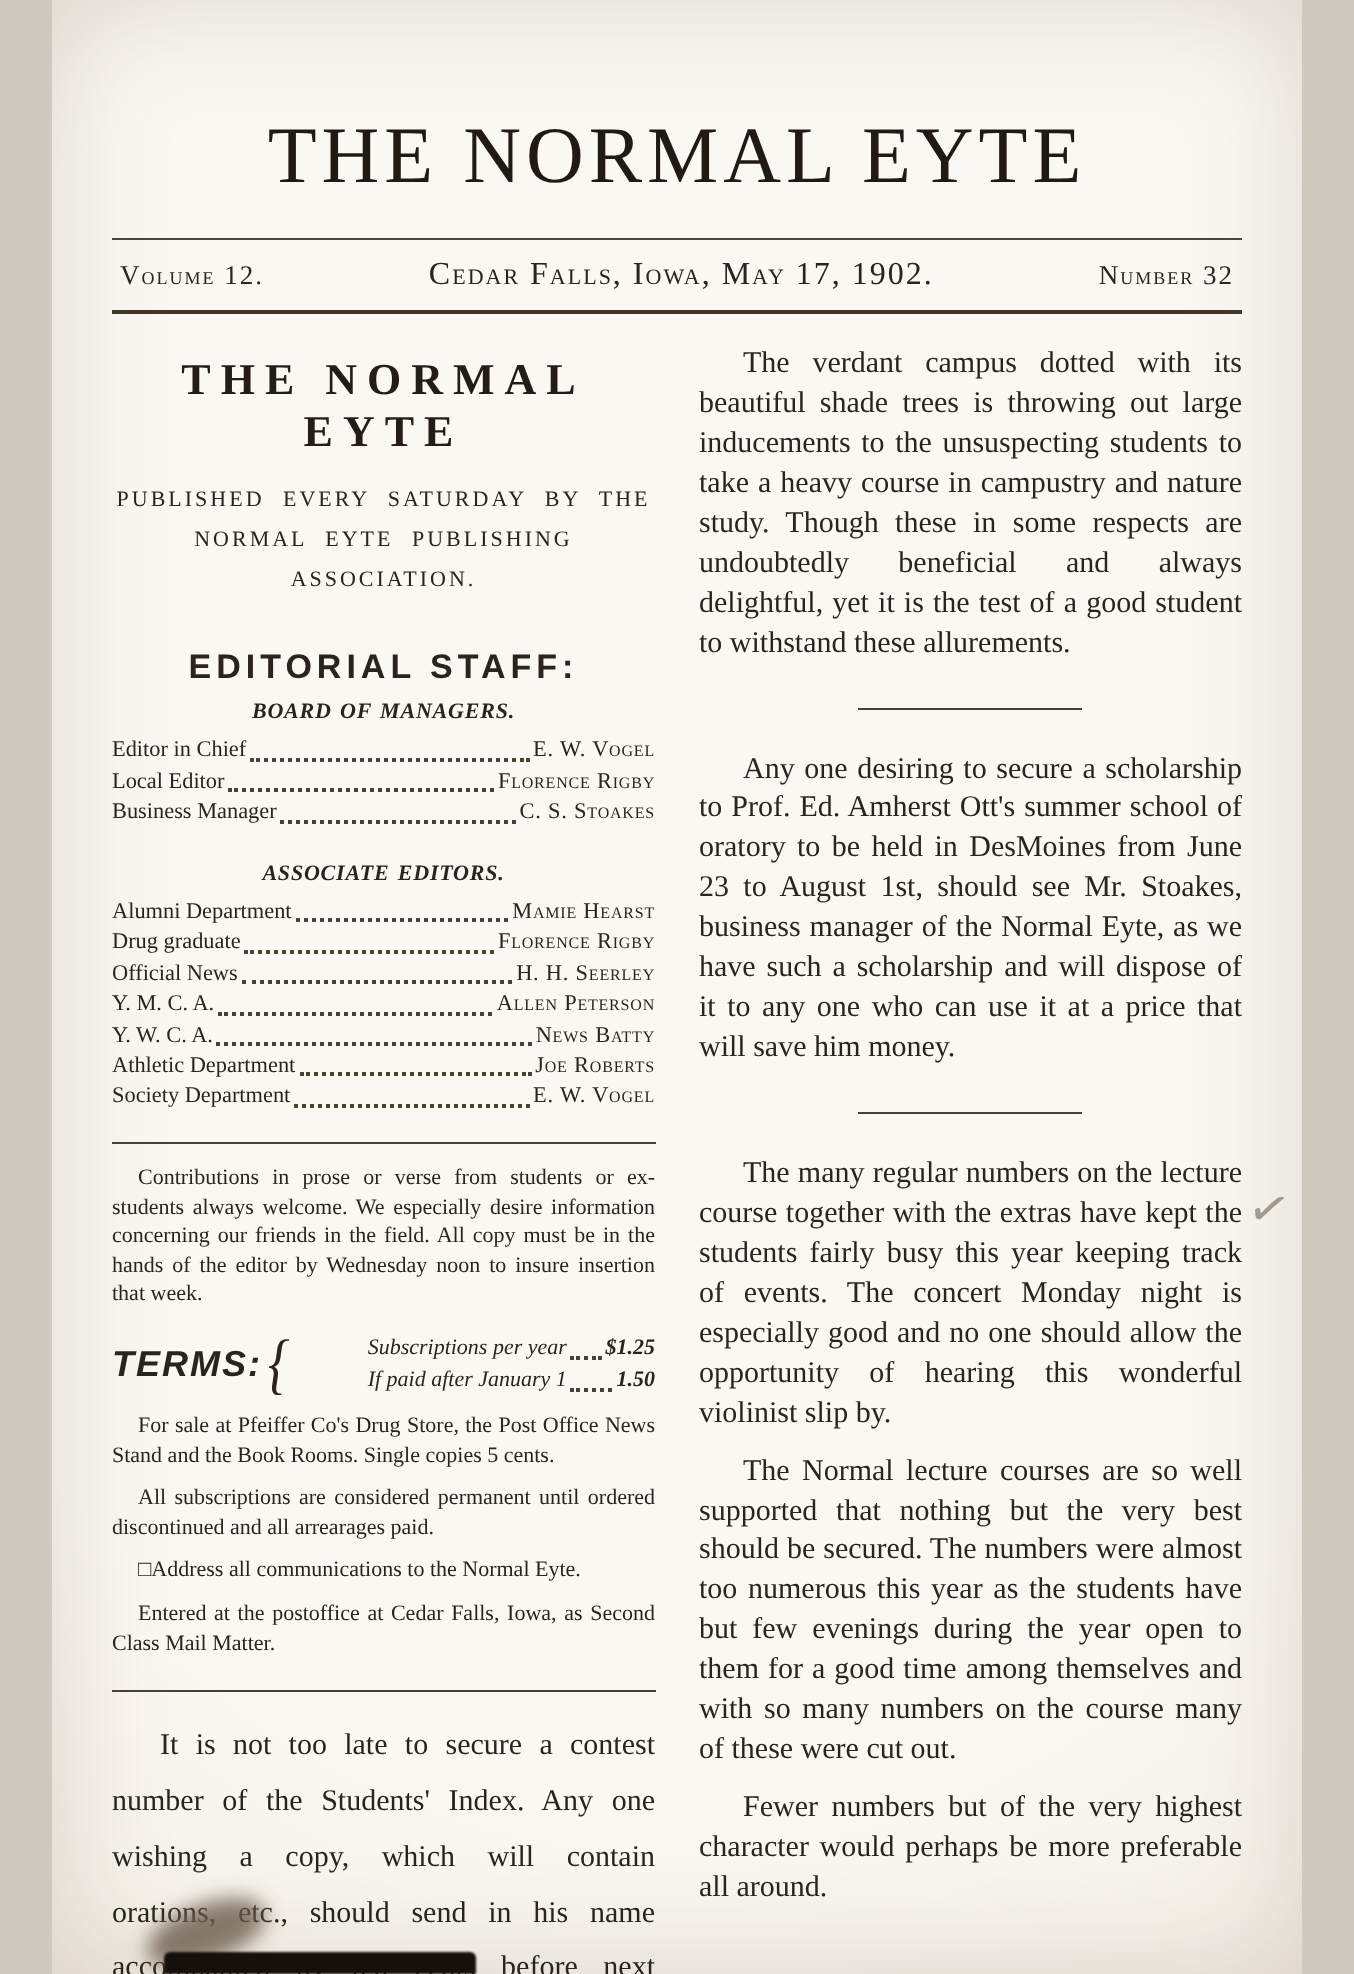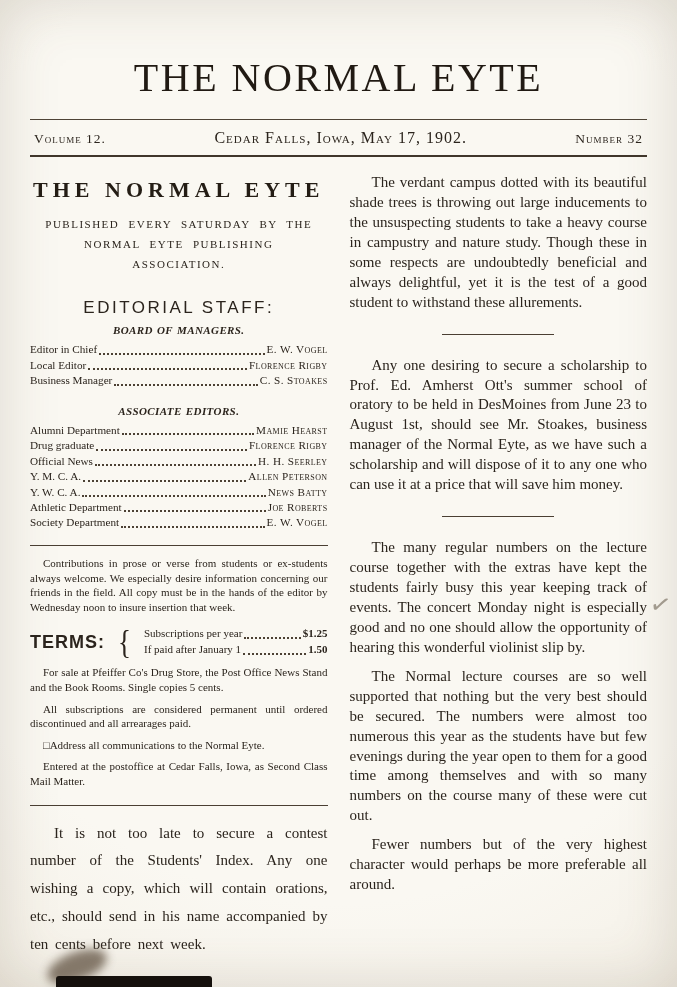--- a/index.html
+++ b/index.html
@@ -1,52 +1,52 @@
 <!DOCTYPE html>
 <html><head>
 <meta charset="utf-8">
 <style>
   * { margin:0; padding:0; box-sizing:border-box; }
   html, body { background:#cfcac0; font-family:"Liberation Serif", serif; }
   .page {
-    position:relative; width:677px; height:987px; margin:0 auto; overflow:hidden;
+    position:relative; width:625px; height:987px; margin:0 auto; overflow:hidden;
     background: radial-gradient(ellipse 120% 90% at 50% 42%, #faf8f2 55%, #f2ede2 86%, #e6dfd0 100%);
     box-shadow: inset 0 0 60px rgba(88,74,52,.18);
     color:#2b241d;
   }
   
   .masthead { padding-top:54px; text-align:center; }
   .mast-title { font-size:40px; font-weight:400; letter-spacing:2.5px; color:#211a13; }
   .mast-rule  { margin:18px 30px 0; border-top:1px solid #4e4336; }
   .issue-line { display:flex; justify-content:space-between; align-items:baseline; margin:9px 34px 0; }
   .issue-side { font-size:13.5px; font-variant:small-caps; letter-spacing:1px; }
   .issue-date { font-size:16px;   font-variant:small-caps; letter-spacing:1px; }
   .mast-rule2 { margin:8px 30px 0; border-top:2px solid #40362b; }
   
   .columns { display:flex; gap:22px; padding:16px 30px 0; }
   .col { flex:1 1 0; min-width:0; }
   
   .paper-title { text-align:center; margin-top:4px; font-size:22px; font-weight:700; letter-spacing:5px; color:#241d15; }
   .published   { margin:12px auto 0; max-width:276px; text-align:center; font-size:11px;
                  letter-spacing:1.5px; word-spacing:5px; line-height:1.8; }
   .ed-heading  { text-align:center; margin-top:24px; font-family:"Liberation Sans", sans-serif;
-                 font-weight:400; font-size:17px; letter-spacing:2.5px; }
+                 font-weight:700; font-size:17px; letter-spacing:2.5px; }
   .sub-heading { text-align:center; margin-top:6px; font-size:11px; font-weight:700;
                  letter-spacing:.4px; word-spacing:1px;font-style:italic; }
   .staff-list  { margin-top:6px;text-align:right; }
   .staff-row   { display:flex; align-items:flex-end; font-size:11.2px; line-height:1.38; }
   .staff-name  { font-variant:small-caps; letter-spacing:.4px; white-space:nowrap; }
   .leader      { flex:1; border-bottom:2px dotted #4c4134; margin:0 2px 3px; min-width:8px; }
   .assoc-block { margin-top:16px; }
   .col-rule    { border-top:1px solid #4a3f33; margin:14px 0 10px; }
   .fineprint   { font-size:11px; line-height:1.33; text-align:justify; text-indent:13px; }
-  .terms       { display:flex; align-items:center; margin-top:12px; gap:13px; }
+  .terms       { display:flex; align-items:center; margin-top:12px; gap:3px;font-style:italic; }
   .terms-label { font-family:"Liberation Sans", sans-serif; font-weight:700; font-size:18px; letter-spacing:1px; }
   .terms-brace { font-size:27px; line-height:1; transform:scaleY(1.25); }
-  .terms-lines { flex:1; }
+  .terms-lines { flex:1;margin-left:36px; }
   .terms-row   { display:flex; align-items:flex-end; font-size:11px; line-height:1.45; }
   .terms-value { font-weight:700; }
   .note        { margin-top:7px; }
   .bottom-rule { border-top:1px solid #4a3f33; margin-top:16px; }
   .article     { margin-top:14px; font-size:15px; line-height:1.85; text-align:justify;
                  text-indent:24px; word-spacing:3px; }
   
   .body-par   { font-size:15px; line-height:1.33; text-align:justify; text-indent:22px; }
   .gap-par    { margin-top:9px; }
   .short-rule { width:112px; border-top:1px solid #4a3f33; margin:21px auto; }

